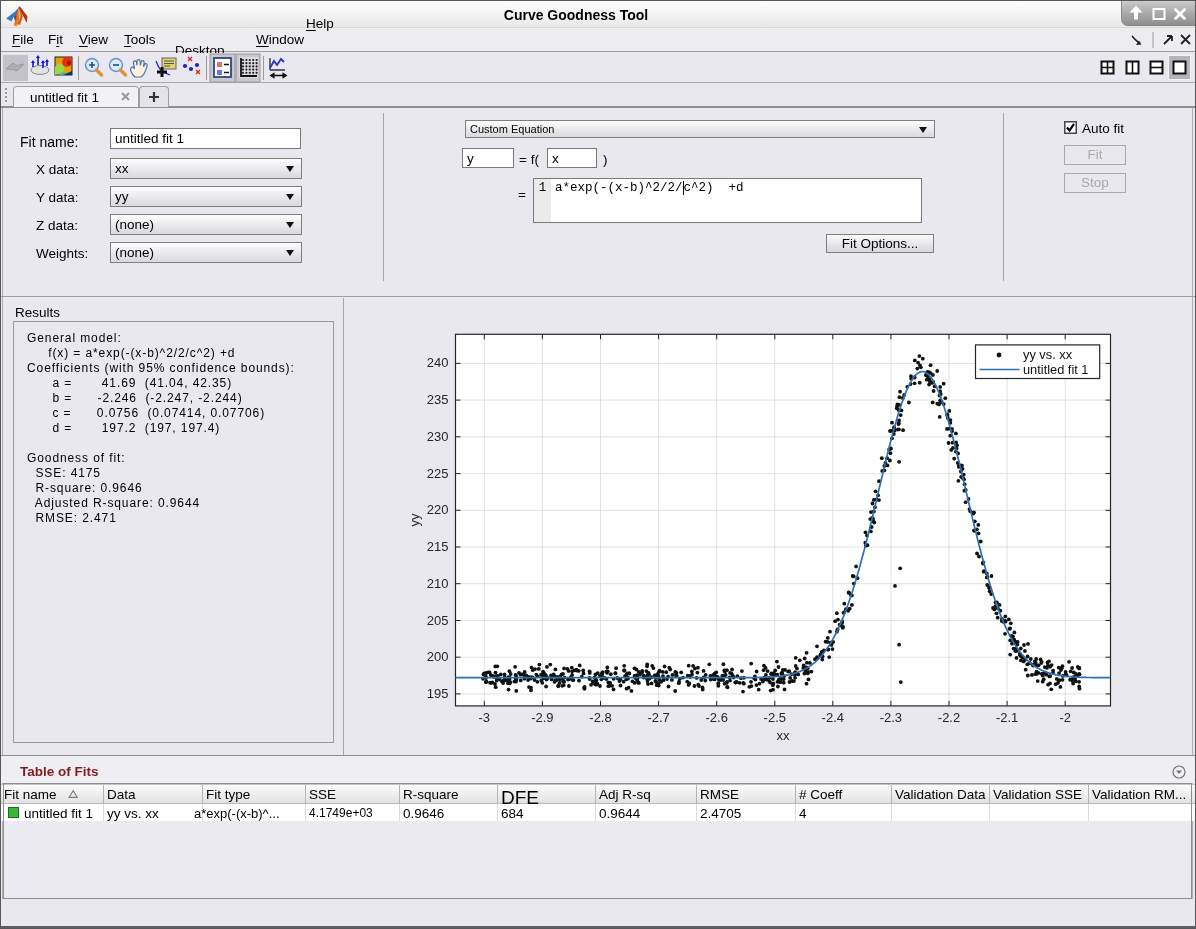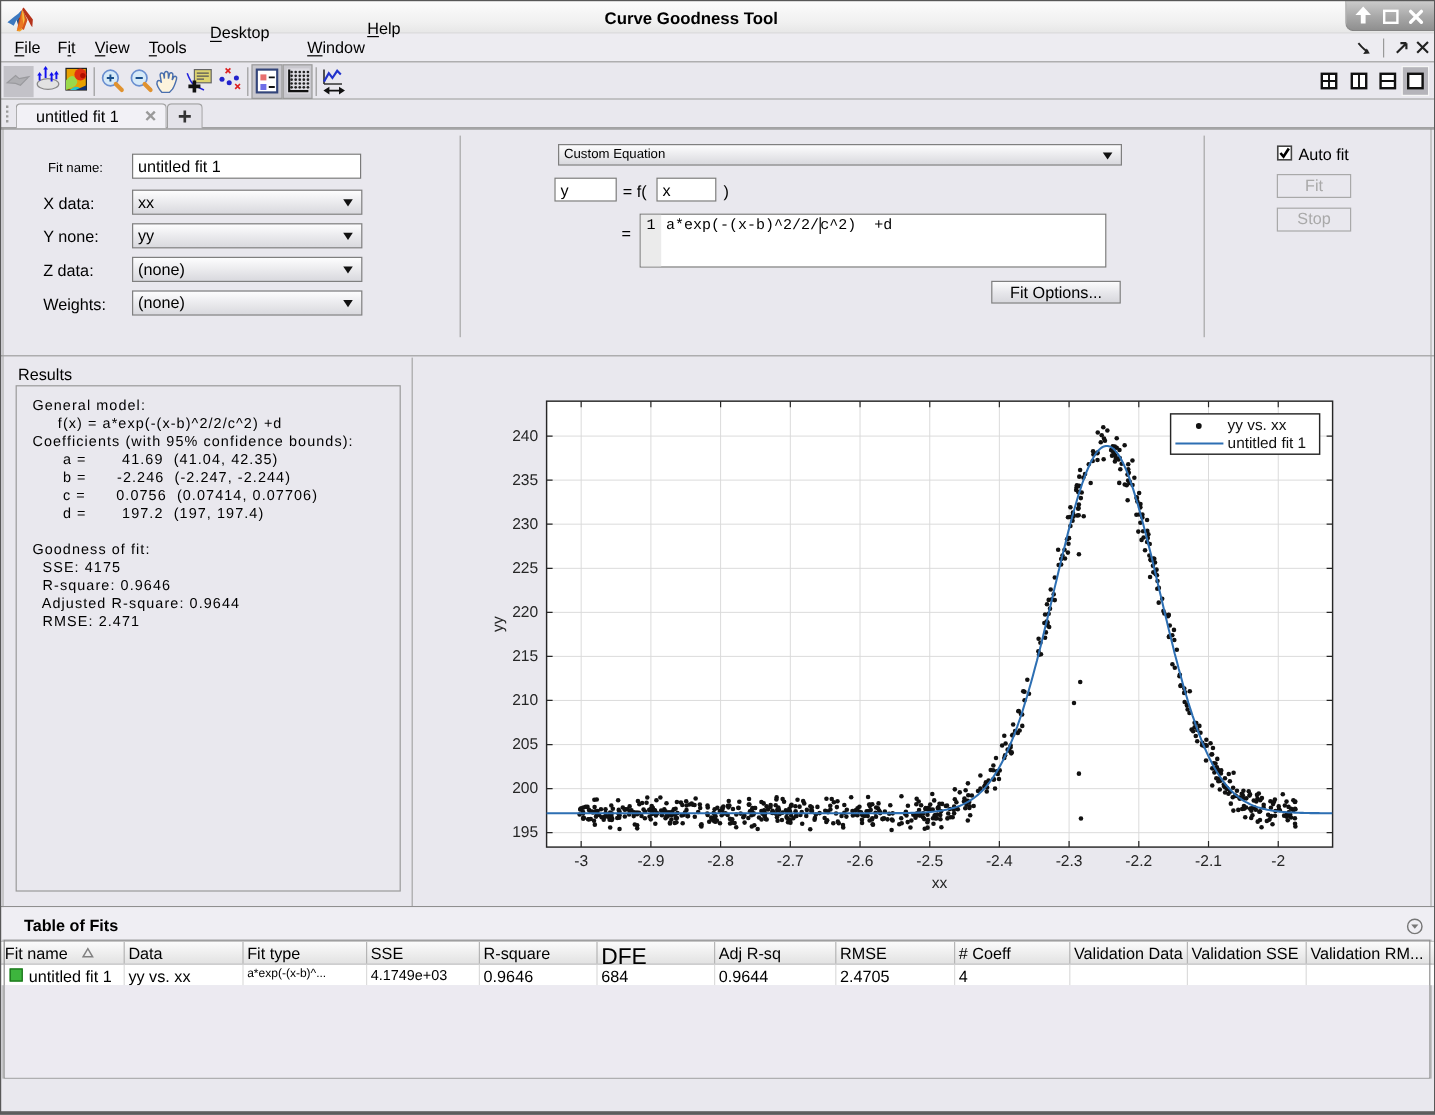--- a/index.html
+++ b/index.html
@@ -23,21 +23,21 @@
 <svg class="abs" style="left:1121px;top:0" width="75" height="26" viewBox="0 0 75 26">
 <path d="M13 19.5v-7H8.5L15 5.5l6.5 7H17v7z" fill="#fff"></path>
 <rect x="32.5" y="9" width="11" height="10" fill="none" stroke="#fff" stroke-width="2"></rect>
 <path d="M54.5 9.5 L63.5 18.5 M63.5 9.5 L54.5 18.5" stroke="#fff" stroke-width="2.8" stroke-linecap="round"></path>
 </svg>
 <div class="abs" style="left:0;top:28px;width:1196px;height:24px;background:#edecf1;border-bottom:1px solid #9f9f9f"></div>
 <div class="abs" style="left:12px;top:32px;font-size:13.5px"><u>F</u>ile</div>
 <div class="abs" style="left:48px;top:32px;font-size:13.5px">F<u>i</u>t</div>
 <div class="abs" style="left:79px;top:32px;font-size:13.5px"><u>V</u>iew</div>
 <div class="abs" style="left:124px;top:32px;font-size:13.5px"><u>T</u>ools</div>
-<div class="abs" style="left:175px;top:20px;font-size:13.5px"><u>D</u>esktop</div>
+<div class="abs" style="left:175px;top:43px;font-size:13.5px"><u>D</u>esktop</div>
 <div class="abs" style="left:256px;top:32px;font-size:13.5px"><u>W</u>indow</div>
 <div class="abs" style="left:306px;top:16px;font-size:13.5px"><u>H</u>elp</div>
 <svg class="abs" style="left:1130px;top:30px" width="62" height="20" viewBox="0 0 62 20">
 <path d="M2 6 q5 6 8 7" stroke="#222" stroke-width="1.6" fill="none"></path>
 <path d="M11.5 14.5 l-5.5 0.5 3-4.5z" fill="#222"></path>
 <line x1="23" y1="2" x2="23" y2="18" stroke="#999" stroke-width="1"></line>
 <path d="M34 14 L42 6 M42 6 h-5 M42 6 v5" stroke="#222" stroke-width="1.8" fill="none"></path>
 <path d="M51 5 L60 14 M60 5 L51 14" stroke="#222" stroke-width="1.8"></path>
 </svg>
 <div class="abs" style="left:0;top:53px;width:1196px;height:30px;background:#e9e8ee;border-bottom:1px solid #a8a8a8"></div>
@@ -156,23 +156,23 @@
     <path d="M2 2l7 7M9 2l-7 7" stroke="#9a9a9a" stroke-width="2"></path>
   </svg>
 <div class="abs" style="left:139px;top:86px;width:30px;height:21px;background:#e4e3e9;border:1px solid #9f9f9f;border-bottom:none;border-radius:4px 4px 0 0"></div>
 <svg class="abs" style="left:148px;top:91px" width="12" height="12" viewBox="0 0 12 12">
     <path d="M6 1v10M1 6h10" stroke="#333" stroke-width="2.2"></path>
   </svg>
 <div class="abs" style="left:2px;top:107px;width:1191px;height:792px;border-left:1px solid #b0b0b0;border-right:1px solid #b0b0b0"></div>
 <div class="abs" style="left:0;top:107px;width:1196px;height:190px;border-top:1px solid #8f8f8f;border-bottom:1px solid #9f9f9f"></div>
 <div class="abs" style="left:383px;top:113px;width:1px;height:168px;background:#a6a6a6"></div>
 <div class="abs" style="left:1003px;top:113px;width:1px;height:168px;background:#a6a6a6"></div>
-<div class="abs" style="left:40px;top:134px;font-size:11px">Fit name:</div>
+<div class="abs" style="left:20px;top:134px;font-size:14px">Fit name:</div>
 <div class="abs" style="left:36px;top:162px;font-size:13.5px">X data:</div>
-<div class="abs" style="left:36px;top:190px;font-size:13.5px">Y none:</div>
+<div class="abs" style="left:36px;top:190px;font-size:13.5px">Y data:</div>
 <div class="abs" style="left:36px;top:218px;font-size:13.5px">Z data:</div>
 <div class="abs" style="left:36px;top:246px;font-size:13.5px">Weights:</div>
 <input class="abs" style="left: 110px; top: 128px; width: 191px; height: 21px; border: 1px solid rgb(122, 122, 122); background: rgb(255, 255, 255); font-family: &quot;Liberation Sans&quot;, sans-serif; font-size: 13.5px; padding: 0px 0px 0px 4px;" value="untitled fit 1">
 <div class="abs" style="left:110px;top:158px;width:192px;height:21px;background:linear-gradient(#fdfdfe,#e9e9ec 55%,#d9d9de);border:1px solid #7f7f7f;font-size:13.5px;line-height:19px;padding-left:4px">xx<span style="position:absolute;right:7px;top:7px;width:0;height:0;border-left:4.5px solid transparent;border-right:4.5px solid transparent;border-top:6px solid #111"></span></div>
 <div class="abs" style="left:110px;top:186px;width:192px;height:21px;background:linear-gradient(#fdfdfe,#e9e9ec 55%,#d9d9de);border:1px solid #7f7f7f;font-size:13.5px;line-height:19px;padding-left:4px">yy<span style="position:absolute;right:7px;top:7px;width:0;height:0;border-left:4.5px solid transparent;border-right:4.5px solid transparent;border-top:6px solid #111"></span></div>
 <div class="abs" style="left:110px;top:214px;width:192px;height:21px;background:linear-gradient(#fdfdfe,#e9e9ec 55%,#d9d9de);border:1px solid #7f7f7f;font-size:13.5px;line-height:19px;padding-left:4px">(none)<span style="position:absolute;right:7px;top:7px;width:0;height:0;border-left:4.5px solid transparent;border-right:4.5px solid transparent;border-top:6px solid #111"></span></div>
 <div class="abs" style="left:110px;top:242px;width:192px;height:21px;background:linear-gradient(#fdfdfe,#e9e9ec 55%,#d9d9de);border:1px solid #7f7f7f;font-size:13.5px;line-height:19px;padding-left:4px">(none)<span style="position:absolute;right:7px;top:7px;width:0;height:0;border-left:4.5px solid transparent;border-right:4.5px solid transparent;border-top:6px solid #111"></span></div>
 <div class="abs" style="left:465px;top:120px;width:470px;height:18px;background:linear-gradient(#fdfdfe,#e9e9ec 55%,#d9d9de);border:1px solid #7f7f7f;font-size:11px;line-height:16px;padding-left:4px">Custom Equation<span style="position:absolute;right:7px;top:6px;width:0;height:0;border-left:4.5px solid transparent;border-right:4.5px solid transparent;border-top:6px solid #111"></span></div>
 <input class="abs" style="left: 462px; top: 148px; width: 52px; height: 20px; border: 1px solid rgb(122, 122, 122); background: rgb(255, 255, 255); font-family: &quot;Liberation Sans&quot;, sans-serif; font-size: 13.5px; padding: 0px 0px 0px 4px;" value="y">
 <div class="abs" style="left:519px;top:152px;font-size:13.5px">= f(</div>
@@ -1046,21 +1046,21 @@
     </g>
     <text x="439.0" y="441.9" text-anchor="middle" fill="#262626" font-family="Liberation Sans, sans-serif" font-size="13px">xx</text>
     <text x="75.5" y="222.1" text-anchor="middle" fill="#262626" font-family="Liberation Sans, sans-serif" font-size="13px" transform="rotate(-90 75.5 222.1)">yy</text>
     <rect x="631.5" y="46.9" width="124.2" height="33.6" fill="#ffffff" stroke="#262626" stroke-width="1.2"></rect>
     <circle cx="655" cy="57" r="2.4" fill="#111"></circle>
     <line x1="635.5" y1="71.5" x2="675.5" y2="71.5" stroke="#2d6fb3" stroke-width="1.7"></line>
     <text x="679" y="60.5" fill="#111" font-family="Liberation Sans, sans-serif" font-size="12.8px">yy vs. xx</text>
     <text x="679" y="75.5" fill="#111" font-family="Liberation Sans, sans-serif" font-size="12.8px">untitled fit 1</text>
   </svg>
 <div class="abs" style="left:0;top:756px;width:1196px;height:27px;background:#efeef3"></div>
-<div class="abs" style="left:20px;top:764px;font-weight:bold;font-size:13.5px;color:#000000">Table of Fits</div>
+<div class="abs" style="left:20px;top:764px;font-weight:bold;font-size:13.5px;color:#7f1d1d">Table of Fits</div>
 <svg class="abs" style="left:1172px;top:765px" width="14" height="14" viewBox="0 0 14 14">
 <circle cx="7" cy="7" r="6" fill="none" stroke="#777" stroke-width="1.2"></circle>
 <path d="M4 5.5 l3 3.5 3-3.5z" fill="#777"></path>
   </svg>
 <div class="abs" style="left:0;top:784px;width:1196px;height:20px;background:linear-gradient(#fbfbfb,#ececec 60%,#e2e2e2);border-top:1px solid #c5c5c5;border-bottom:1px solid #b9b9b9"></div>
 <div class="abs" style="left:4px;top:787px;font-size:13.5px;white-space:nowrap">Fit name</div>
 <div class="abs" style="left:107px;top:787px;font-size:13.5px;white-space:nowrap">Data</div>
 <div class="abs" style="left:103px;top:785px;width:1px;height:18px;background:#b5b5b5"></div>
 <div class="abs" style="left:206px;top:787px;font-size:13.5px;white-space:nowrap">Fit type</div>
 <div class="abs" style="left:202px;top:785px;width:1px;height:18px;background:#b5b5b5"></div>
@@ -1093,21 +1093,21 @@
 <div class="abs" style="left:399px;top:804px;width:1px;height:17px;background:#dcdcdc"></div>
 <div class="abs" style="left:497px;top:804px;width:1px;height:17px;background:#dcdcdc"></div>
 <div class="abs" style="left:595px;top:804px;width:1px;height:17px;background:#dcdcdc"></div>
 <div class="abs" style="left:696px;top:804px;width:1px;height:17px;background:#dcdcdc"></div>
 <div class="abs" style="left:795px;top:804px;width:1px;height:17px;background:#dcdcdc"></div>
 <div class="abs" style="left:891px;top:804px;width:1px;height:17px;background:#dcdcdc"></div>
 <div class="abs" style="left:989px;top:804px;width:1px;height:17px;background:#dcdcdc"></div>
 <div class="abs" style="left:1088px;top:804px;width:1px;height:17px;background:#dcdcdc"></div>
 <div class="abs" style="left:24px;top:806px;font-size:13.5px;white-space:nowrap">untitled fit 1</div>
 <div class="abs" style="left:107px;top:806px;font-size:13.5px;white-space:nowrap">yy vs. xx</div>
-<div class="abs" style="left:206px;top:806px;font-size:10px;white-space:nowrap">a*exp(-(x-b)^...</div>
+<div class="abs" style="left:194px;top:806px;font-size:13px;white-space:nowrap">a*exp(-(x-b)^...</div>
 <div class="abs" style="left:309px;top:806px;font-size:12px;white-space:nowrap">4.1749e+03</div>
 <div class="abs" style="left:403px;top:806px;font-size:13.5px;white-space:nowrap">0.9646</div>
 <div class="abs" style="left:501px;top:806px;font-size:13.5px;white-space:nowrap">684</div>
 <div class="abs" style="left:599px;top:806px;font-size:13.5px;white-space:nowrap">0.9644</div>
 <div class="abs" style="left:700px;top:806px;font-size:13.5px;white-space:nowrap">2.4705</div>
 <div class="abs" style="left:799px;top:806px;font-size:13.5px;white-space:nowrap">4</div>
 <div class="abs" style="left:3px;top:783px;width:1189px;height:116px;border:1px solid #8f8f8f;background:transparent;pointer-events:none"></div>
 <div class="abs" style="left:4px;top:821px;width:1187px;height:77px;background:#eceaf1"></div>
 <div class="abs" style="left:0;top:899px;width:1196px;height:30px;background:#e9e8ee"></div>
 <div class="abs" style="left:0;top:926px;width:1196px;height:3px;background:#5f5f5f"></div>

